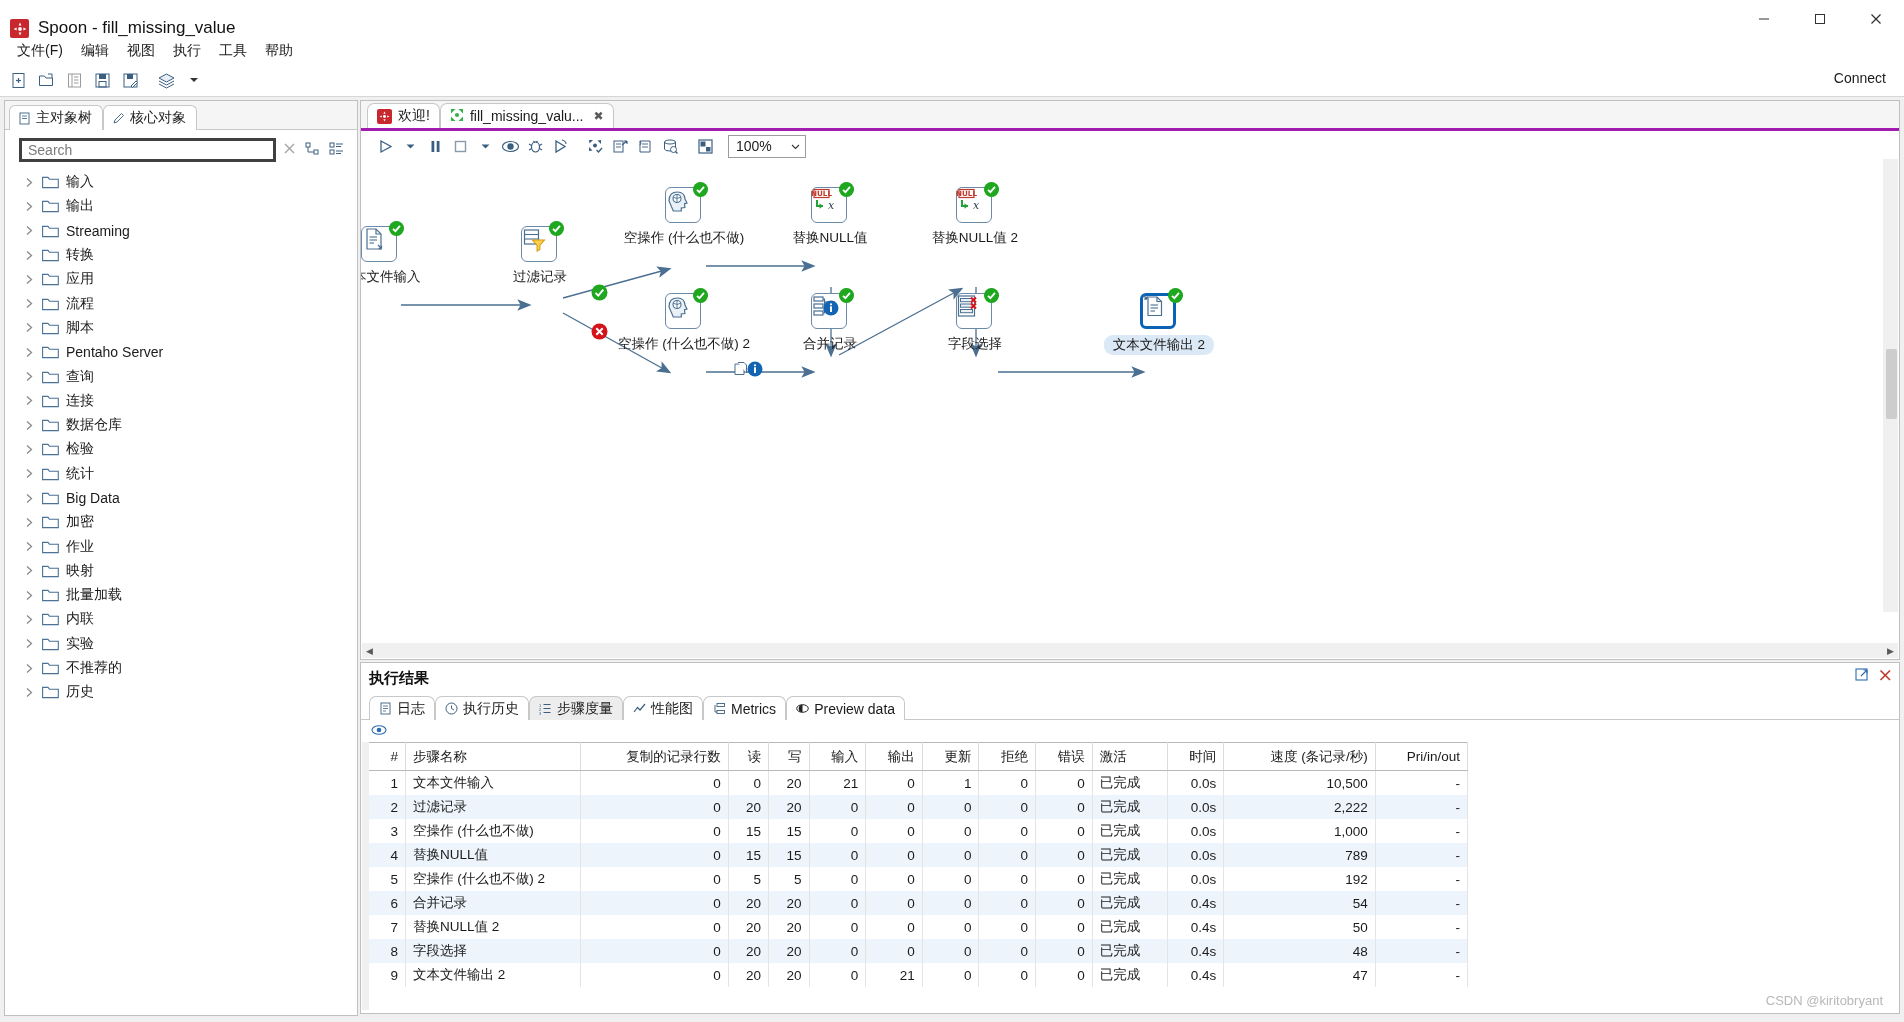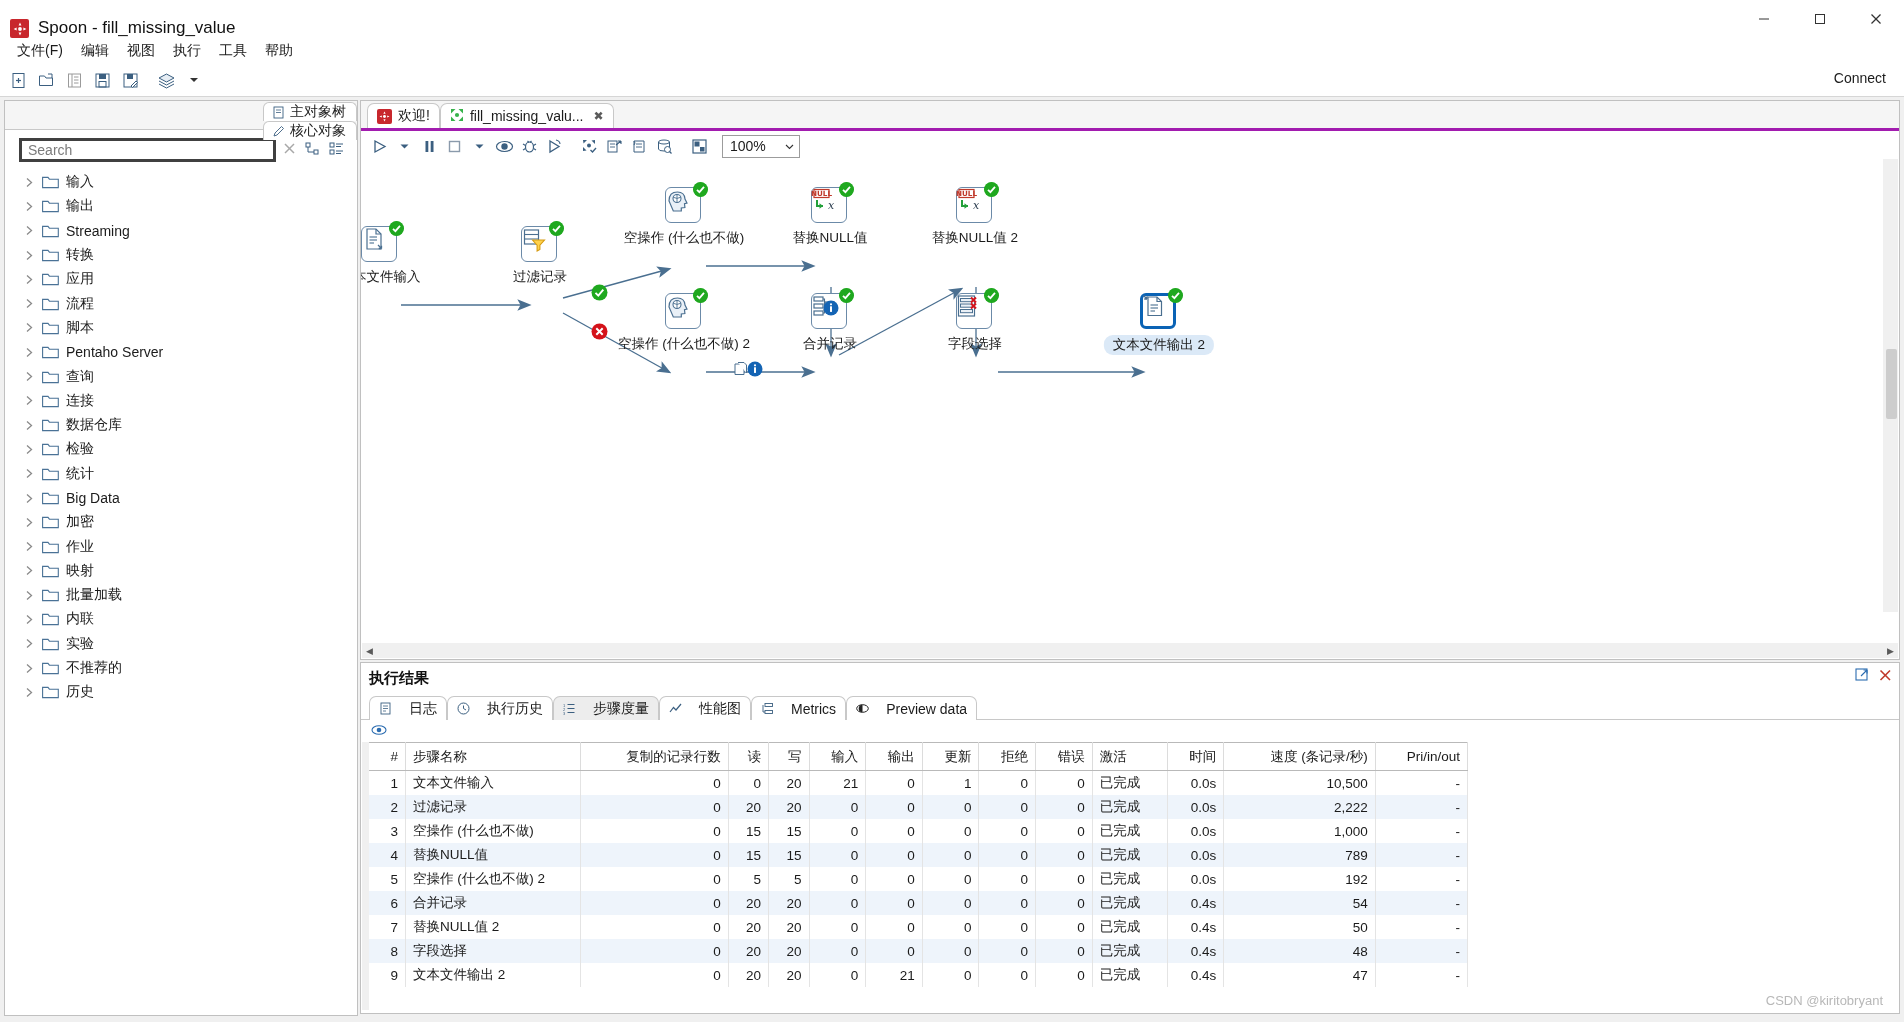--- a/index.html
+++ b/index.html
@@ -54,21 +54,21 @@
   .connect-label {
     position: absolute; right: 22px; top: 6px; font-size: 14px; color: #1b1b1b;
   }
 
   
   .leftpanel {
     position: absolute; left: 4px; top: 100px; width: 352px; height: 914px;
     background: #ffffff; border: 1px solid #c0c0c0;
   }
   .lp-tabs { display: flex; height: 28px; align-items: flex-end; padding-left: 4px;
-    background: #f5f5f5; border-bottom: 1px solid #c8c8c8; flex-direction: column; }
+    background: #f5f5f5; border-bottom: 1px solid #c8c8c8; }
   .lp-tab {
     display: flex; align-items: center; gap: 5px;
     height: 24px; padding: 0 10px 0 8px; font-size: 14px;
     border: 1px solid #c8c8c8; border-bottom: none;
     border-radius: 6px 6px 0 0; background: #ffffff; position: relative; top: 1px;
   }
   .lp-tab.inactive { background: #ffffff; }
   .search-row { display: flex; align-items: center; padding: 8px 6px 6px 14px; gap: 6px; }
   .search-box {
     flex: 1; height: 24px; border: 3px solid #404040; background: #fff;
@@ -100,21 +100,21 @@
   .ed-tab {
     display: flex; align-items: center; gap: 6px; height: 24px; padding: 0 9px;
     border: 1px solid #c8c8c8; border-bottom: none; border-radius: 7px 7px 0 0;
     background: #ffffff; font-size: 14px; position: relative; top: 1px;
   }
   .ed-tab .tab-close { color: #5a5a5a; font-size: 12px; margin-left: 4px; }
   .spoon-sq { width: 15px; height: 15px; background: #c8272d; border-radius: 2px;
     display:flex; align-items:center; justify-content:center; }
 
   .canvas-tb {
-    display: flex; align-items: center; height: 30px; padding-left: 6px;
+    display: flex; align-items: center; height: 30px; padding-left: 12px;
     background: #ffffff; border-bottom: 4px solid #8b5cf6; gap: 0;
   }
   .ctb-btn { width: 25px; height: 24px; display:flex; align-items:center; justify-content:center; border-radius:2px;}
   .ctb-sep { width: 10px; }
   .zoom-combo {
     margin-left: 10px; width: 78px; height: 23px; border: 1px solid #9c9c9c;
     background: #fff; display: flex; align-items: center; justify-content: space-between;
     padding: 0 4px 0 7px; font-size: 14px; box-sizing: border-box;
   }
 
@@ -163,21 +163,21 @@
   .res-header {
     display: flex; align-items: center; height: 30px; padding-left: 8px;
     font-size: 15px; font-weight: bold; color: #111; position: relative;
   }
   .res-header-actions { position: absolute; right: 6px; top: 5px; display: flex; gap: 8px; }
   .res-tabs {
     display: flex; align-items: flex-end; height: 26px; padding-left: 8px;
     border-bottom: 1px solid #c8c8c8; gap: 0px;
   }
   .res-tab {
-    display: flex; align-items: center; gap: 17px; height: 23px; padding: 0 9px;
+    display: flex; align-items: center; gap: 5px; height: 23px; padding: 0 9px;
     border: 1px solid #c8c8c8; border-bottom: none; border-radius: 7px 7px 0 0;
     background: #ffffff; font-size: 14px; position: relative; top: 1px;
   }
   .res-tab.active { background: #ededed; }
   .res-eye { height: 22px; display: flex; align-items: center; padding-left: 10px; }
 
   table.metrics { border-collapse: collapse; font-size: 13.5px; width: 1100px; margin-left: 7px;}
   table.metrics th {
     font-weight: normal; background: #ffffff; border: 1px solid #dcdcdc;
     border-top: 1px solid #b9b9b9; border-bottom: 1px solid #b9b9b9;

